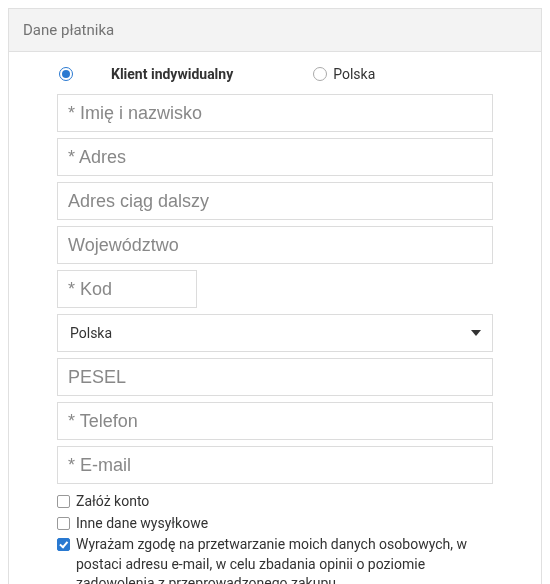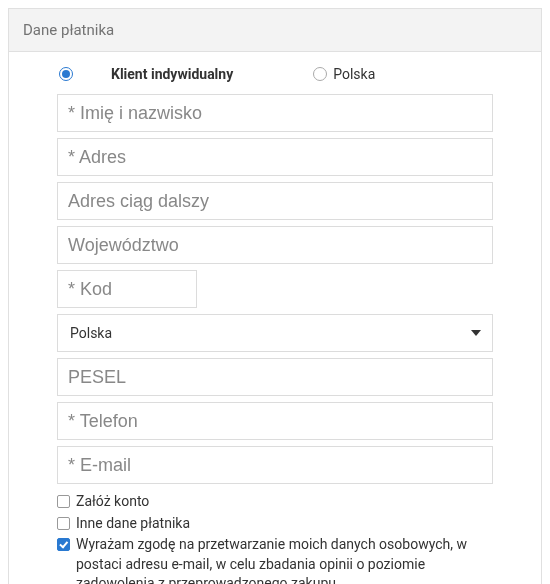--- a/index.html
+++ b/index.html
@@ -195,21 +195,21 @@
     <input class="field" type="text" placeholder="PESEL" style="">
     <input class="field" type="text" placeholder="* Telefon" style="">
     <input class="field" type="text" placeholder="* E-mail" style="">
 
     <div class="check-row">
       <span class="checkbox"></span>
       <span class="check-label">Załóż konto</span>
     </div>
     <div class="check-row">
       <span class="checkbox"></span>
-      <span class="check-label">Inne dane płatnika</span>
+      <span class="check-label">Inne dane wysyłkowe</span>
     </div>
     <div class="check-row">
       <span class="checkbox checked"></span>
       <span class="check-label">Wyrażam zgodę na przetwarzanie moich danych osobowych, w postaci adresu e-mail, w celu zbadania opinii o poziomie zadowolenia z przeprowadzonego zakupu.</span>
     </div>
     
     
 
   </div>
 </div>

